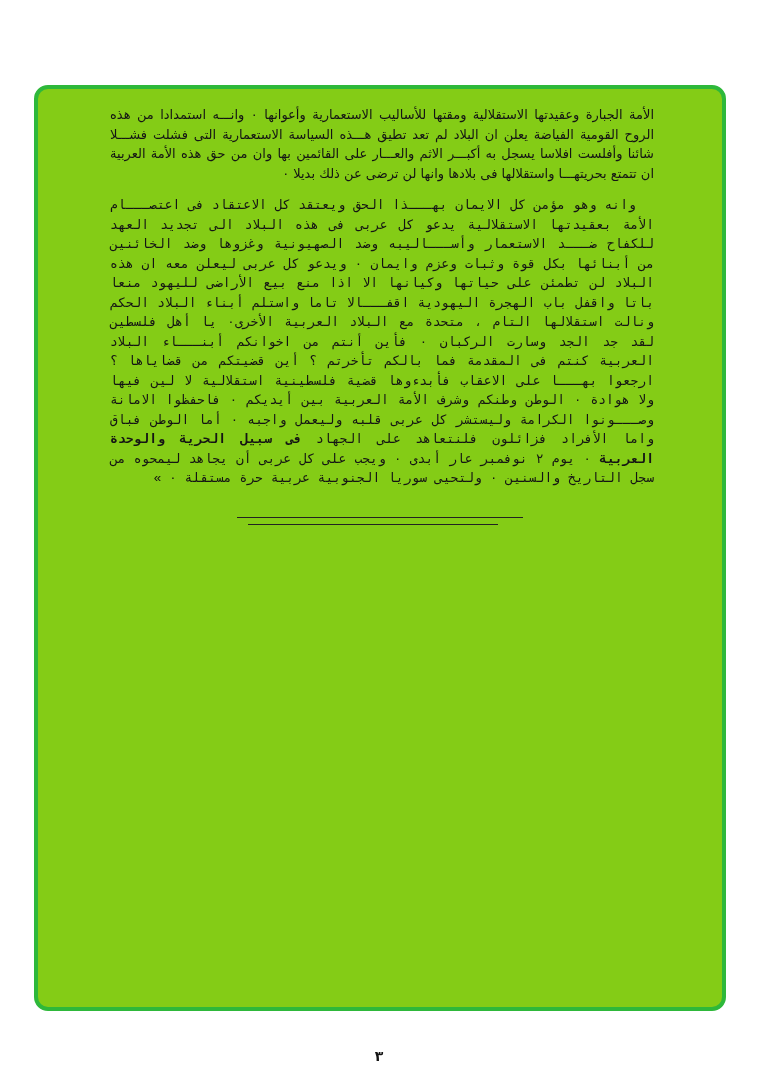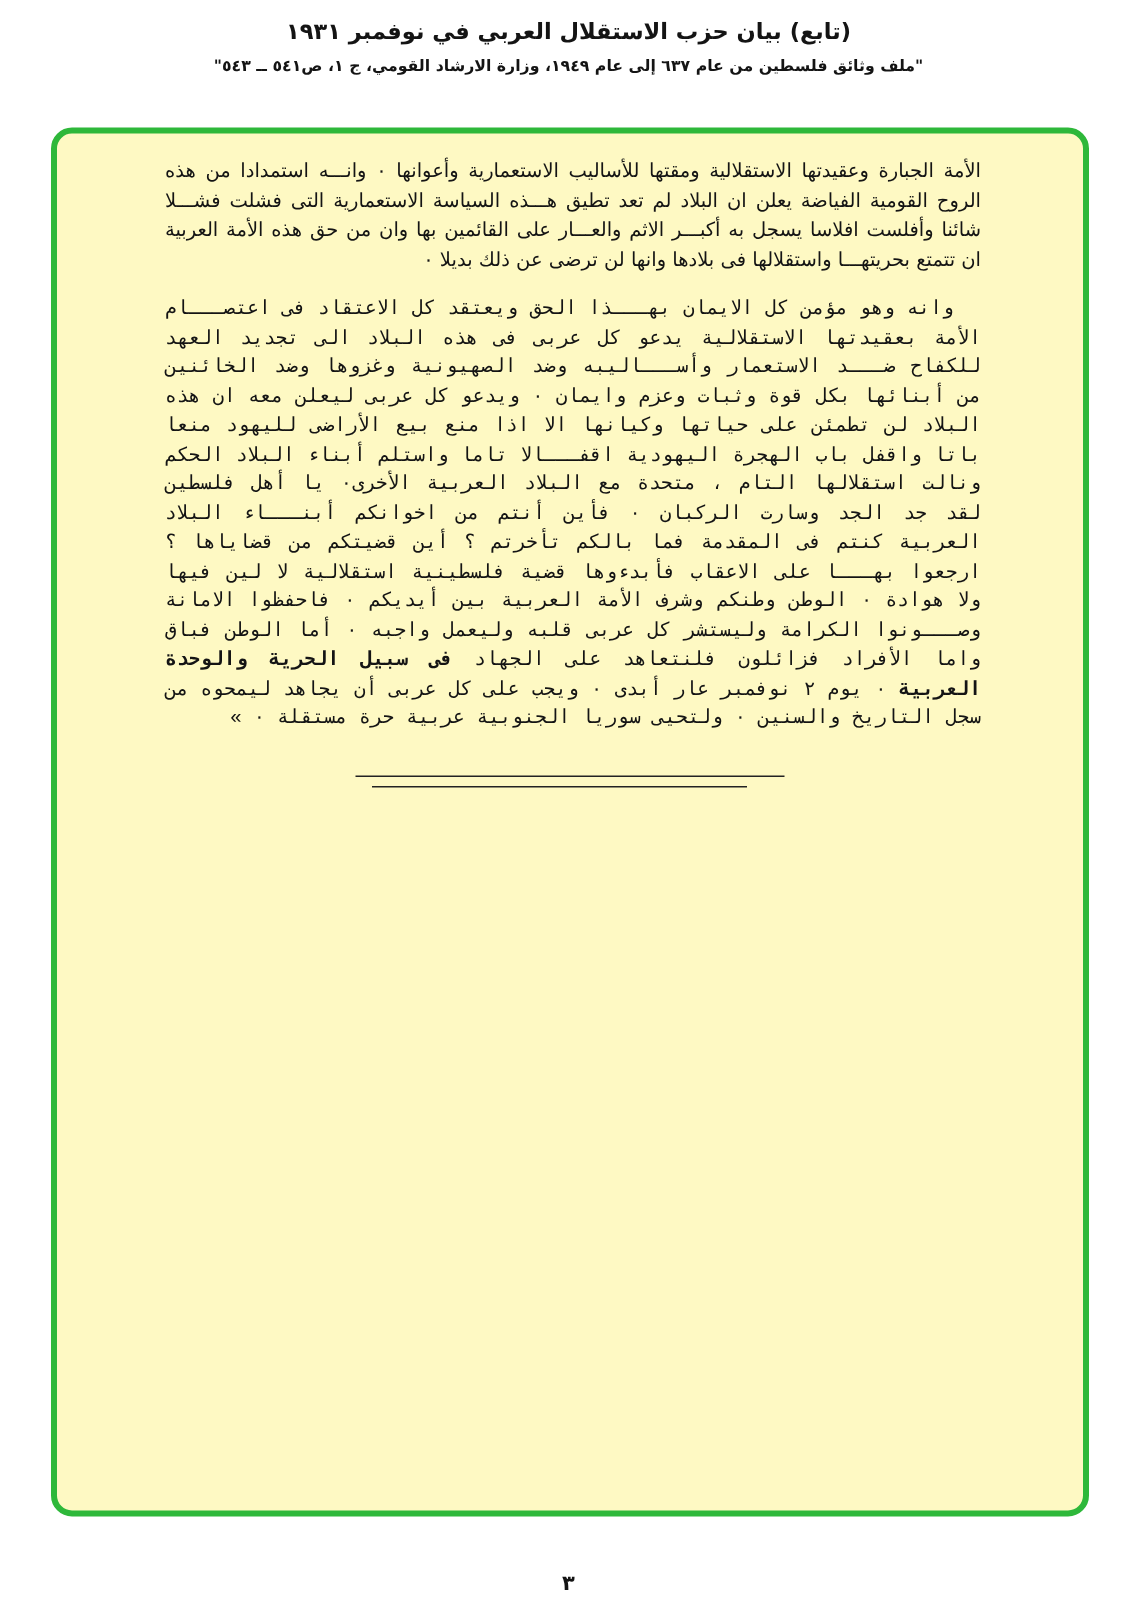--- a/index.html
+++ b/index.html
@@ -33,21 +33,21 @@
     margin-top: 8px;
   }
   .green-box {
     position: absolute;
     top: 85px;
     left: 34px;
     width: 692px;
     height: 926px;
     border: 4px solid var(--accent-green, #2eb83a);
     border-radius: 14px;
-    background: #fef9c3;
+    background: #84cc16;
   }
   .text-block {
     padding: 16px 68px 0 72px;
     font-size: 13px;
     line-height: 1.5;
     text-align: justify;
     direction: rtl;
   }
   .text-block p {
     margin: 0;
@@ -79,24 +79,20 @@
     text-align: center;
     font-size: 14px;
     font-weight: bold;
   }
 </style>
 </head>
 <body>
 
 <div class="sheet">
 
-  <header class="doc-header">
-    <div class="doc-title">(تابع) بيان حزب الاستقلال العربي في نوفمبر ١٩٣١</div>
-    <div class="doc-source">"ملف وثائق فلسطين من عام ٦٣٧ إلى عام ١٩٤٩، وزارة الارشاد القومي، ج ١، ص٥٤١ ــ ٥٤٣"</div>
-  </header>
 
   <div class="green-box">
     <div class="text-block">
         <p><span>الأمة الجبارة وعقيدتها الاستقلالية ومقتها للأساليب الاستعمارية وأعوانها ٠ وانـــه استمدادا من هذه الروح القومية الفياضة يعلن ان البلاد لم تعد تطيق هـــذه السياسة الاستعمارية التى فشلت فشـــلا شائنا وأفلست افلاسا يسجل به أكبـــر الاثم والعـــار على القائمين بها وان من حق هذه الأمة العربية ان تتمتع بحريتهـــا واستقلالها فى بلادها وانها لن ترضى عن ذلك بديلا ٠</span></p>
         <p><span>وانه وهو مؤمن كل الايمان بهـــذا الحق ويعتقد كل الاعتقاد فى اعتصـــام الأمة بعقيدتها الاستقلالية يدعو كل عربى فى هذه البلاد الى تجديد العهد للكفاح ضـــد الاستعمار وأســـاليبه وضد الصهيونية وغزوها وضد الخائنين من أبنائها بكل قوة وثبات وعزم وايمان ٠ ويدعو كل عربى ليعلن معه ان هذه البلاد لن تطمئن على حياتها وكيانها الا اذا منع بيع الأراضى لليهود منعا باتا واقفل باب الهجرة اليهودية اقفـــالا تاما واستلم أبناء البلاد الحكم ونالت استقلالها التام ، متحدة مع البلاد العربية الأخرى٠ يا أهل فلسطين لقد جد الجد وسارت الركبان ٠ فأين أنتم من اخوانكم أبنـــاء البلاد العربية كنتم فى المقدمة فما بالكم تأخرتم ؟ أين قضيتكم من قضاياها ؟ ارجعوا بهـــا على الاعقاب فأبدءوها قضية فلسطينية استقلالية لا لين فيها ولا هوادة ٠ الوطن وطنكم وشرف الأمة العربية بين أيديكم ٠ فاحفظوا الامانة وصـــونوا الكرامة وليستشر كل عربى قلبه وليعمل واجبه ٠ أما الوطن فباق واما الأفراد فزائلون فلنتعاهد على الجهاد </span><span class="bold">فى سبيل الحرية والوحدة العربية</span><span> ٠ يوم ٢ نوفمبر عار أبدى ٠ ويجب على كل عربى أن يجاهد ليمحوه من سجل التاريخ والسنين ٠ ولتحيى سوريا الجنوبية عربية حرة مستقلة ٠ »</span></p>
       </div>
     <div class="divider">
       <div class="rule rule-top"></div>
       <div class="rule rule-bottom"></div>
     </div>

